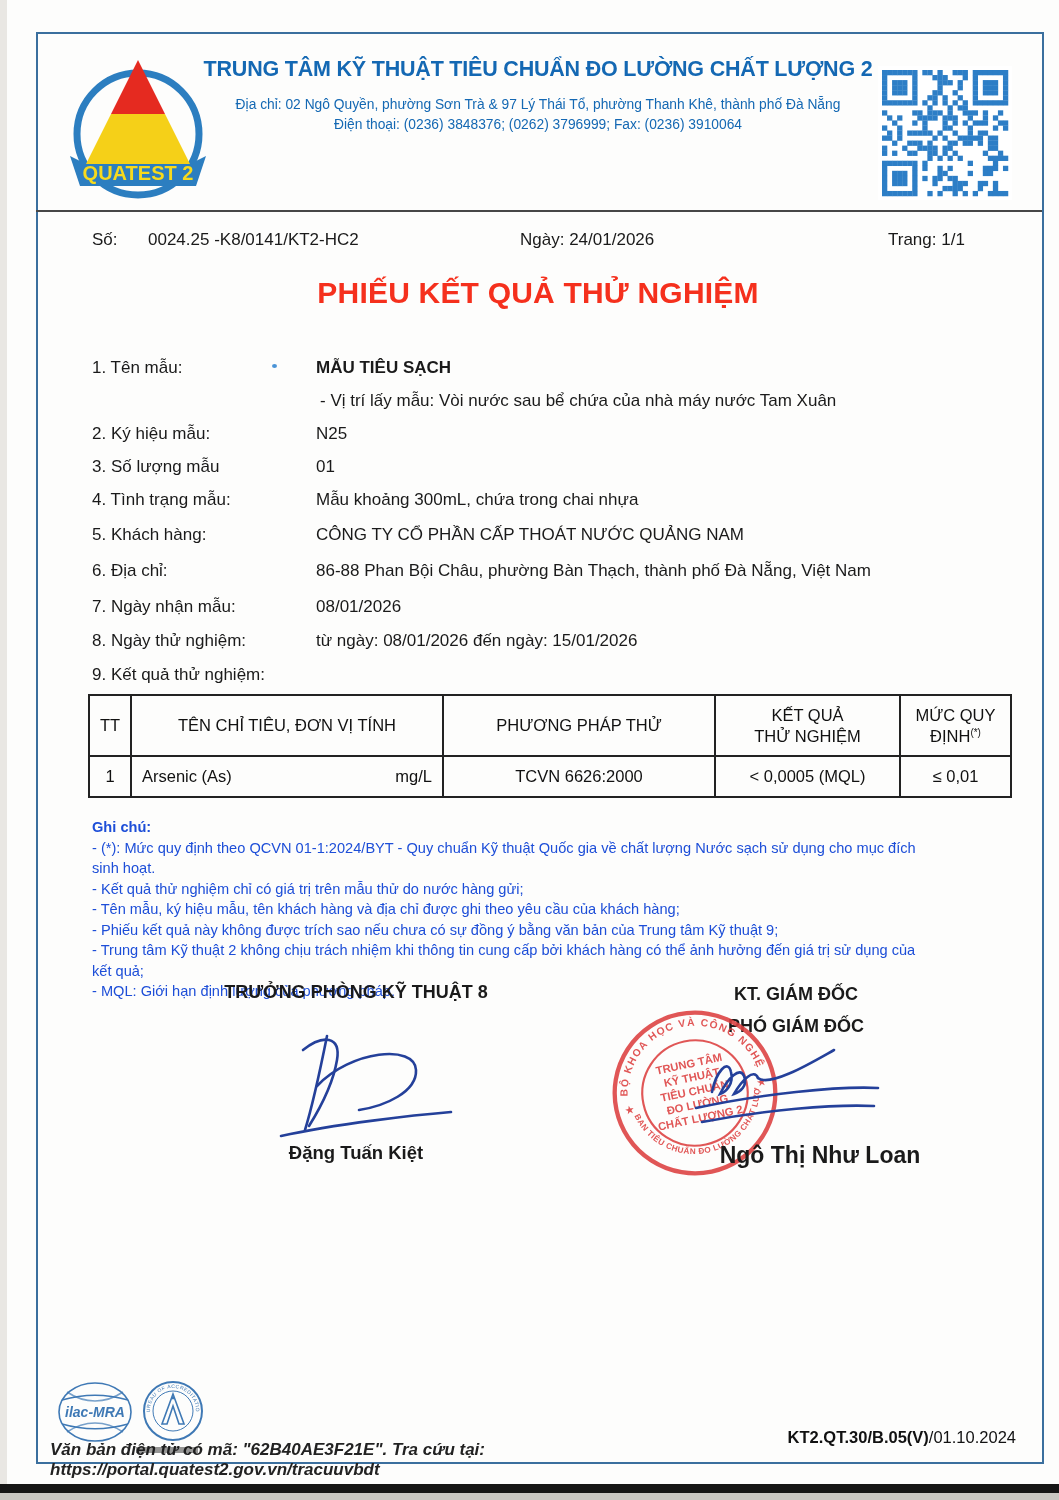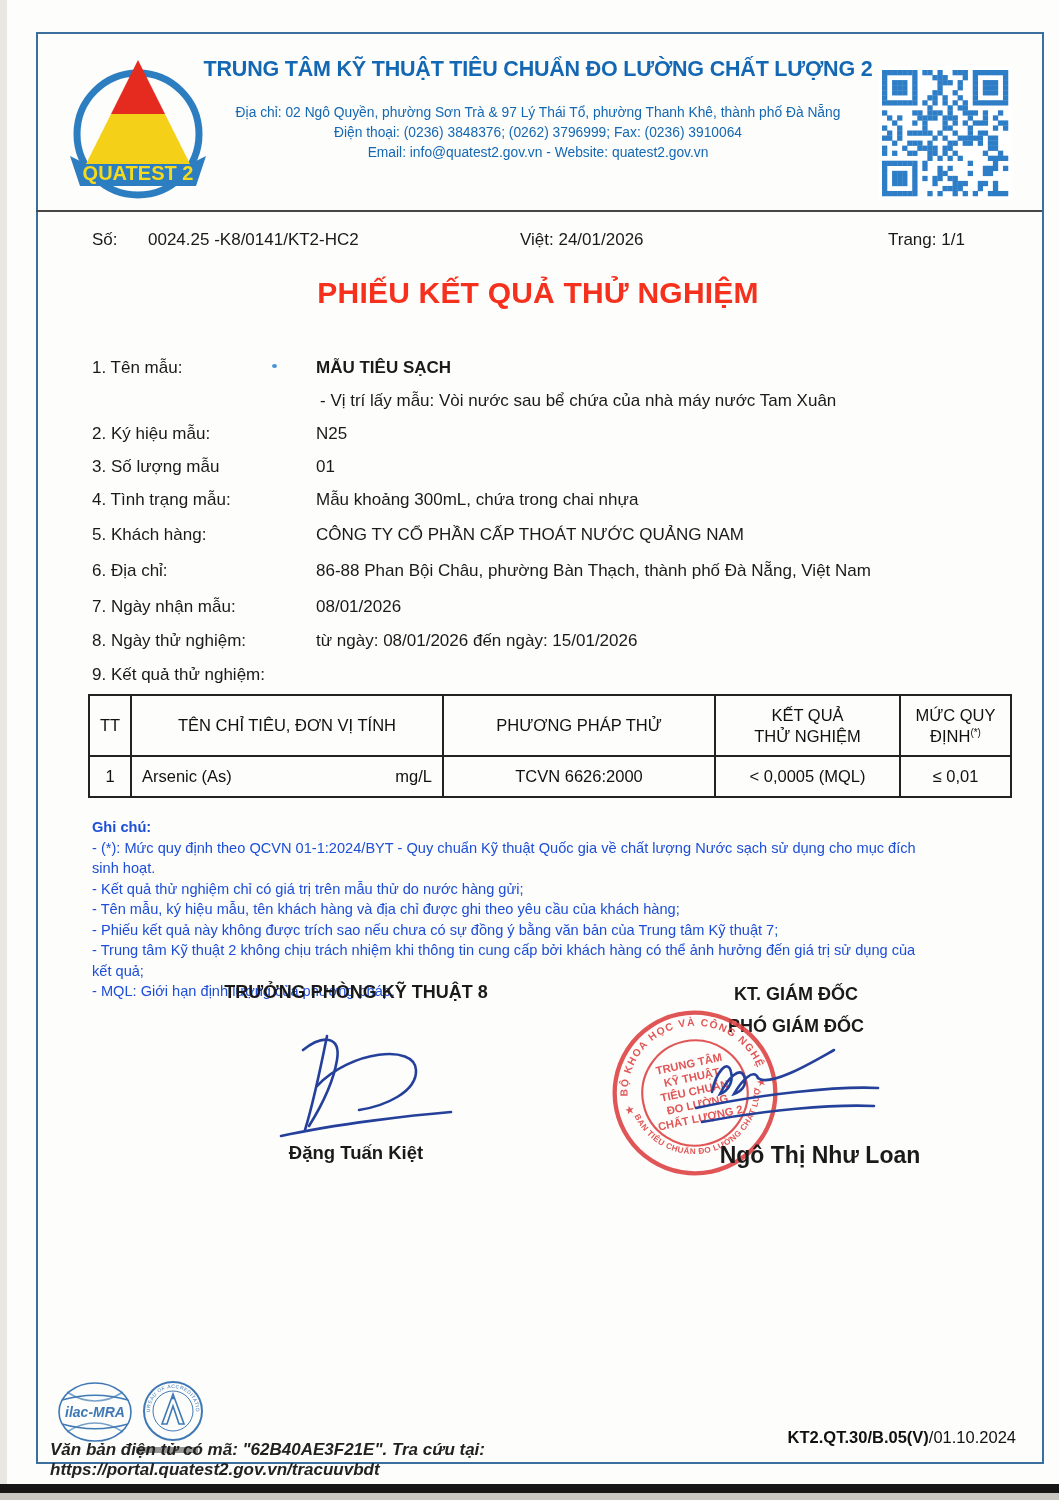--- a/index.html
+++ b/index.html
@@ -8,21 +8,21 @@
   .edge-left{position:absolute;left:0;top:0;width:7px;height:1500px;background:#e9e7e3;}
   .frame{position:absolute;left:36px;top:32px;width:1004px;height:1428px;border:2px solid #3b6f9e;}
   .hr-header{position:absolute;left:36px;top:210px;width:1006px;height:2px;background:#474747;}
   .bottom-bar{position:absolute;left:0;top:1484px;width:1059px;height:9px;background:#161616;}
   .bottom-gray{position:absolute;left:0;top:1493px;width:1059px;height:7px;background:#c9c7c2;}
 
   
   .logo{position:absolute;left:58px;top:52px;}
   .head-center{position:absolute;left:192px;top:56px;width:692px;text-align:center;line-height:1.25;}
   .org-line{color:#e3332b;font-weight:bold;font-size:17px;margin-bottom:4px;}
-  .center-name{color:#1468b3;font-weight:bold;font-size:21.5px;margin-bottom:21px;letter-spacing:-0.2px;}
+  .center-name{color:#1468b3;font-weight:bold;font-size:21.5px;margin-bottom:13px;letter-spacing:-0.2px;}
   .head-small{color:#1468b3;font-size:13.8px;margin-bottom:3px;}
   .qr-box{position:absolute;left:878px;top:66px;width:134px;height:134px;background:#fff;}
 
   
   .meta-row{position:absolute;left:92px;top:230px;width:924px;font-size:17px;}
   .meta-so{position:absolute;left:0;top:0;}
   .meta-so-val{position:absolute;left:56px;top:0;}
   .meta-ngay{position:absolute;left:428px;top:0;}
   .meta-trang{position:absolute;left:796px;top:0;}
 
@@ -83,21 +83,20 @@
     <polygon points="80,8 107,62 53,62" fill="#e52a20"></polygon>
     <polygon points="53,62 107,62 132,112 28,112" fill="#f5d018"></polygon>
     <polygon points="28,112 132,112 148,104 138,134 22,134 12,104" fill="#2c7ec0"></polygon>
     <text x="80" y="128" text-anchor="middle" font-family="Liberation Sans, sans-serif" font-size="20" font-weight="bold" fill="#f7da1c">QUATEST 2</text>
   </svg>
 
   <div class="head-center">
     <div class="center-name">TRUNG TÂM KỸ THUẬT TIÊU CHUẨN ĐO LƯỜNG CHẤT LƯỢNG 2</div>
     <div class="head-small">Địa chỉ: 02 Ngô Quyền, phường Sơn Trà &amp; 97 Lý Thái Tổ, phường Thanh Khê, thành phố Đà Nẵng</div>
     <div class="head-small">Điện thoại: (0236) 3848376; (0262) 3796999; Fax: (0236) 3910064</div>
-    <div class="head-small">Email: info@quatest2.gov.vn - Website: quatest2.gov.vn</div>
   </div>
 
   <div class="qr-box" id="qr"><svg width="134" height="134" viewBox="0 0 134 134">
         <rect width="134" height="134" fill="#ffffff"></rect>
         <rect x="4" y="4" width="5.29" height="5.29" fill="#2d7ec6"></rect>
         <rect x="9.04" y="4" width="5.29" height="5.29" fill="#2d7ec6"></rect>
         <rect x="14.08" y="4" width="5.29" height="5.29" fill="#2d7ec6"></rect>
         <rect x="19.12" y="4" width="5.29" height="5.29" fill="#2d7ec6"></rect>
         <rect x="24.16" y="4" width="5.29" height="5.29" fill="#2d7ec6"></rect>
         <rect x="29.2" y="4" width="5.29" height="5.29" fill="#2d7ec6"></rect>
@@ -375,21 +374,21 @@
         <rect x="114.88" y="124.96000000000001" width="5.29" height="5.29" fill="#2d7ec6"></rect>
         <rect x="119.92" y="124.96000000000001" width="5.29" height="5.29" fill="#2d7ec6"></rect>
         <rect x="124.96000000000001" y="124.96000000000001" width="5.29" height="5.29" fill="#2d7ec6"></rect>
       </svg></div>
 
   <div class="hr-header"></div>
 
   <div class="meta-row">
     <span class="meta-so">Số:</span>
     <span class="meta-so-val">0024.25 -K8/0141/KT2-HC2</span>
-    <span class="meta-ngay"><span>Việt:</span> <span>24/01/2026</span></span>
+    <span class="meta-ngay"><span>Ngày:</span> <span>24/01/2026</span></span>
     <span class="meta-trang"><span>Trang:</span> <span>1/1</span></span>
   </div>
 
   <div class="doc-title">PHIẾU KẾT QUẢ THỬ NGHIỆM</div>
 
   <div class="field-row" style="top:358px">
     <span class="field-label">1. Tên mẫu:</span>
     <span class="ink-dot"></span>
     <span class="field-value bold">MẪU TIÊU SẠCH</span>
   </div>
@@ -458,21 +457,21 @@
     </tr>
   </tbody>
     </table>
 
   <div class="notes">
     <div class="nt">Ghi chú:</div>
     <div>- (*): Mức quy định theo QCVN 01-1:2024/BYT - Quy chuẩn Kỹ thuật Quốc gia về chất lượng Nước sạch sử dụng cho mục đích</div>
     <div>sinh hoạt.</div>
     <div>- Kết quả thử nghiệm chỉ có giá trị trên mẫu thử do nước hàng gửi;</div>
     <div>- Tên mẫu, ký hiệu mẫu, tên khách hàng và địa chỉ được ghi theo yêu cầu của khách hàng;</div>
-    <div>- Phiếu kết quả này không được trích sao nếu chưa có sự đồng ý bằng văn bản của Trung tâm Kỹ thuật 7;</div>
+    <div>- Phiếu kết quả này không được trích sao nếu chưa có sự đồng ý bằng văn bản của Trung tâm Kỹ thuật 9;</div>
     <div>- Trung tâm Kỹ thuật 2 không chịu trách nhiệm khi thông tin cung cấp bởi khách hàng có thể ảnh hưởng đến giá trị sử dụng của</div>
     <div>kết quả;</div>
     <div>- MQL: Giới hạn định lượng của phương pháp.</div>
   </div>
 
   <div class="sig-title-left">TRƯỞNG PHÒNG KỸ THUẬT 8</div>
   <div class="sig-title-right">
     <div>KT. GIÁM ĐỐC</div>
     <div>PHÓ GIÁM ĐỐC</div>
   </div>

